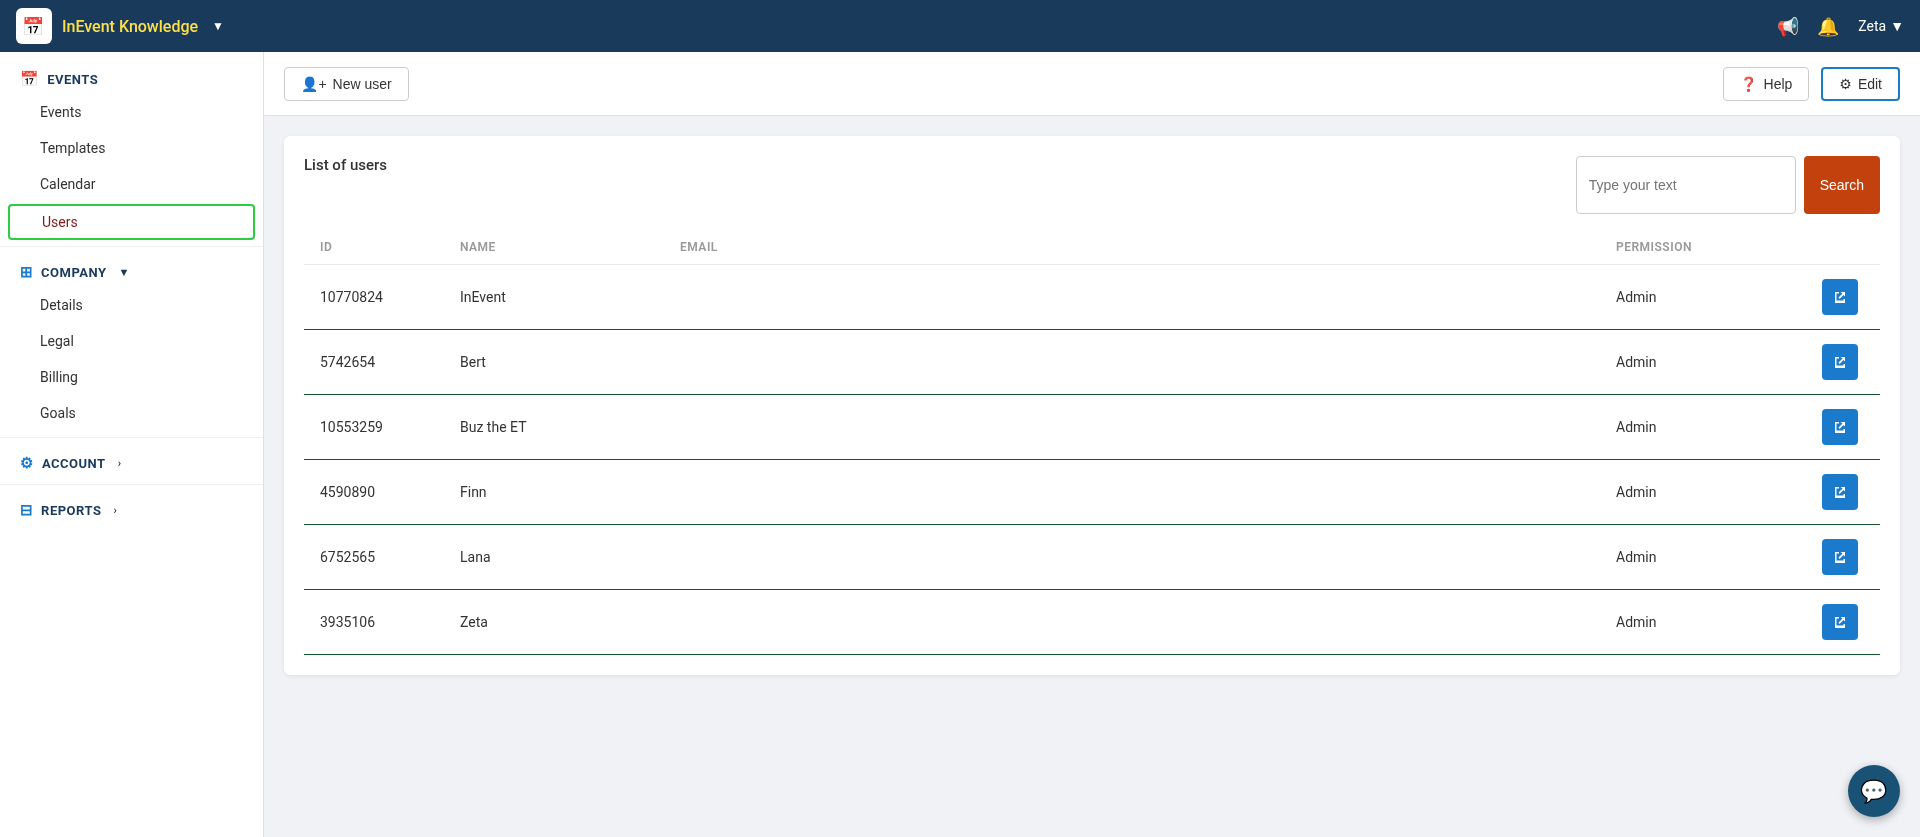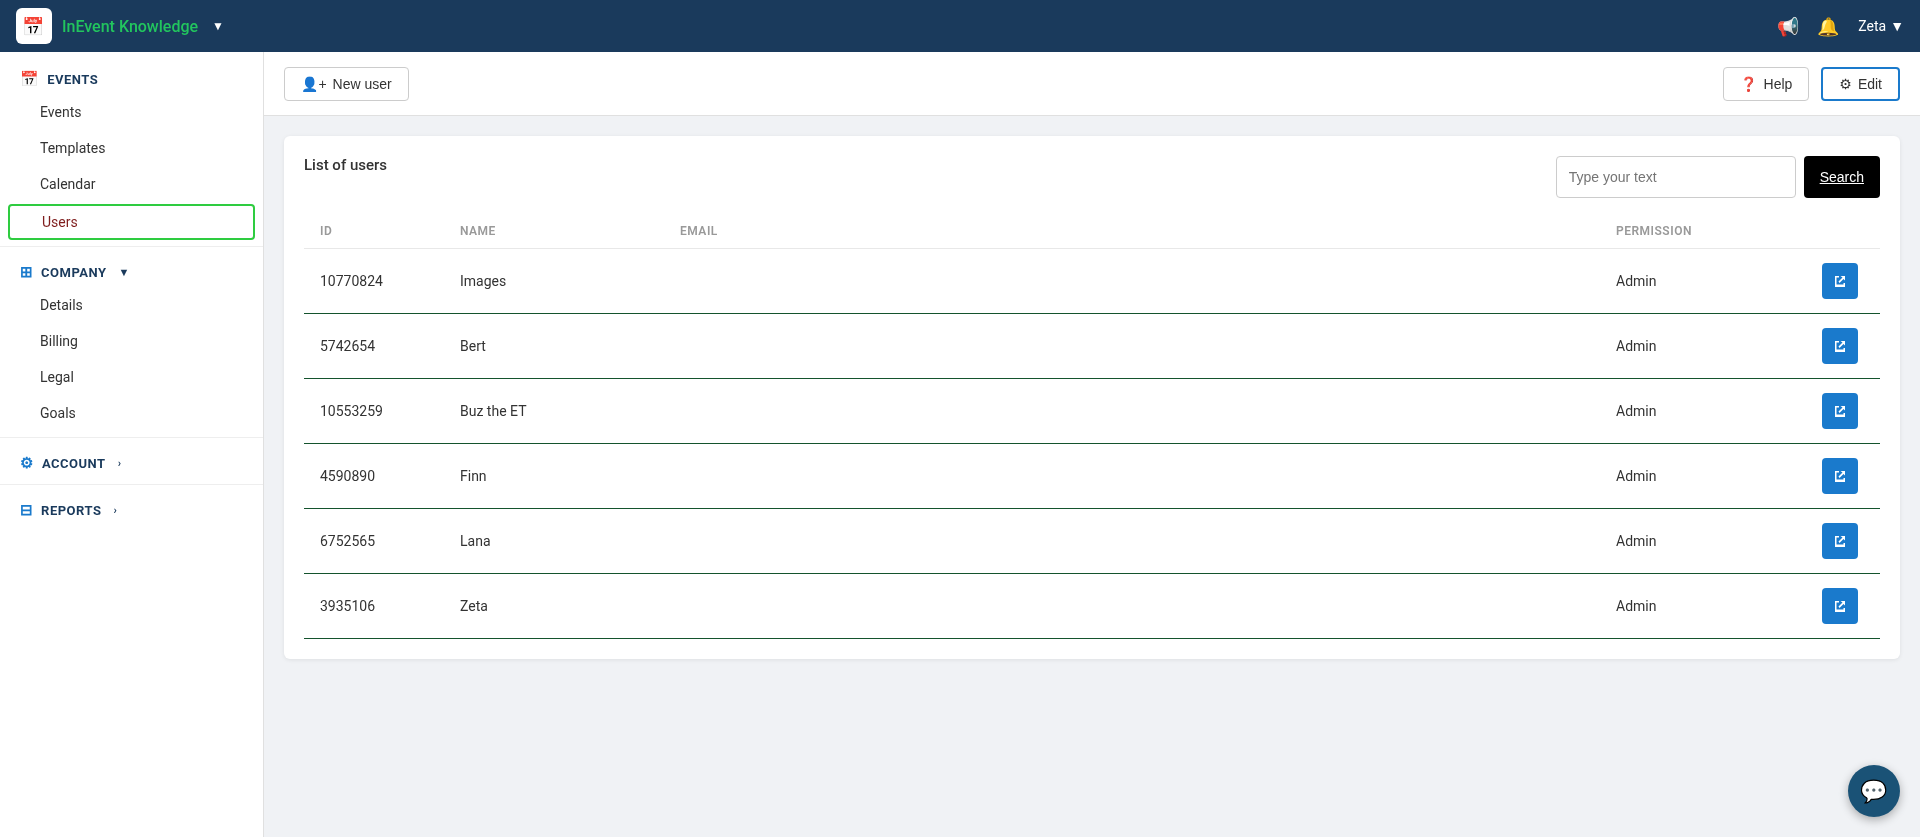--- a/index.html
+++ b/index.html
@@ -14,21 +14,21 @@
       padding: 0 16px;
       justify-content: space-between;
       flex-shrink: 0;
     }
     .topnav-left { display: flex; align-items: center; gap: 10px; }
     .topnav-logo {
       width: 36px; height: 36px; background: #fff; border-radius: 6px;
       display: flex; align-items: center; justify-content: center;
       font-size: 18px;
     }
-    .topnav-title { color: #22c55e; font-size: 16px; font-weight: 500; }
+    .topnav-title { color: #fde047; font-size: 16px; font-weight: 500; }
     .topnav-chevron { color: #fff; font-size: 12px; margin-left: 4px; }
     .topnav-right { display: flex; align-items: center; gap: 18px; }
     .topnav-user { color: #fff; font-size: 14px; display: flex; align-items: center; gap: 4px; cursor: pointer; }
     .topnav-icon { color: #fff; font-size: 18px; cursor: pointer; }
 
     
     .layout { display: flex; flex: 1; overflow: hidden; }
 
     
     .sidebar {
@@ -108,26 +108,26 @@
       padding: 20px;
     }
     .card-header {
       display: flex; align-items: flex-start; justify-content: space-between;
       margin-bottom: 16px;
     }
     .card-title { font-size: 15px; color: #333; font-weight: 500; }
     .search-area { display: flex; gap: 8px; }
     .search-input {
       border: 1px solid #ccc; border-radius: 4px;
-      padding: 12px 12px; font-size: 14px; width: 240px; color: #999;
+      padding: 20px 12px; font-size: 14px; width: 220px; color: #999;
       outline: none;
     }
     .btn-search {
-      background: #000000; color: #fff; border: none; border-radius: 4px;
-      padding: 6px 16px; font-size: 14px; cursor: pointer; font-weight: 500; text-decoration: underline;
+      background: #c2410c; color: #fff; border: none; border-radius: 4px;
+      padding: 6px 16px; font-size: 14px; cursor: pointer; font-weight: 500;
     }
 
     
     .user-table { width: 100%; border-collapse: collapse; }
     .user-table thead tr { border-bottom: 1px solid #e8e8e8; }
     .user-table th {
       text-align: left; padding: 10px 16px;
       font-size: 12px; font-weight: 600; color: #999;
       letter-spacing: 0.5px; text-transform: uppercase;
     }
@@ -197,24 +197,24 @@
 
     <div class="sidebar-section-header">
       <span class="section-icon">⊞</span>
       <span>COMPANY</span>
       <span style="margin-left:4px; font-size:11px;">▼</span>
     </div>
     <div class="sidebar-item">
       <span>Details</span>
     </div>
     <div class="sidebar-item">
+      <span>Legal</span>
+    </div>
+    <div class="sidebar-item">
       <span>Billing</span>
-    </div>
-    <div class="sidebar-item">
-      <span>Legal</span>
     </div>
     <div class="sidebar-item">
       <span>Goals</span>
     </div>
 
     <div class="sidebar-divider"></div>
 
     <div class="sidebar-section-header">
       <span class="section-icon">⚙</span>
       <span>ACCOUNT</span>
@@ -265,21 +265,21 @@
               <th class="col-id">ID</th>
               <th class="col-name">NAME</th>
               <th class="col-email">EMAIL</th>
               <th class="col-permission">PERMISSION</th>
               <th class="col-action"></th>
             </tr>
           </thead>
           <tbody id="table-body">
           <tr>
       <td class="col-id">10770824</td>
-      <td class="col-name">Images</td>
+      <td class="col-name">InEvent</td>
       <td class="col-email"></td>
       <td class="col-permission">Admin</td>
       <td class="col-action">
         <button class="btn-open" title="Open">
           <svg width="14" height="14" viewBox="0 0 14 14" fill="none" xmlns="http://www.w3.org/2000/svg">
             <path d="M2 2h4v1.5H3.5v7h7V9H12v4H2V2z" fill="white"></path>
             <path d="M7.5 2H12v4.5L10.5 5l-4 4L5.5 7.5l4-4L7.5 2z" fill="white"></path>
           </svg>
         </button>
       </td>

